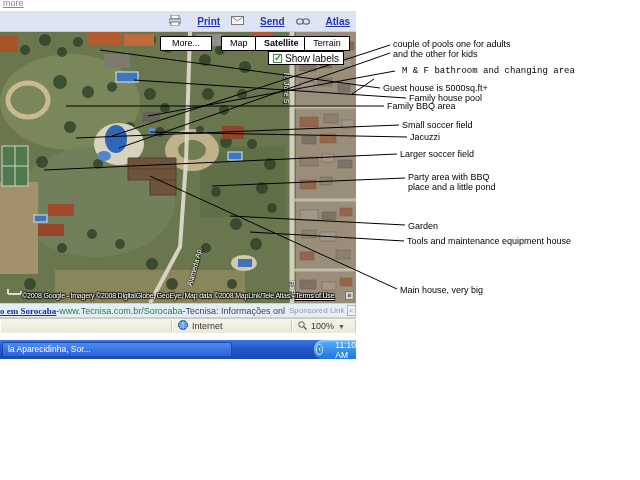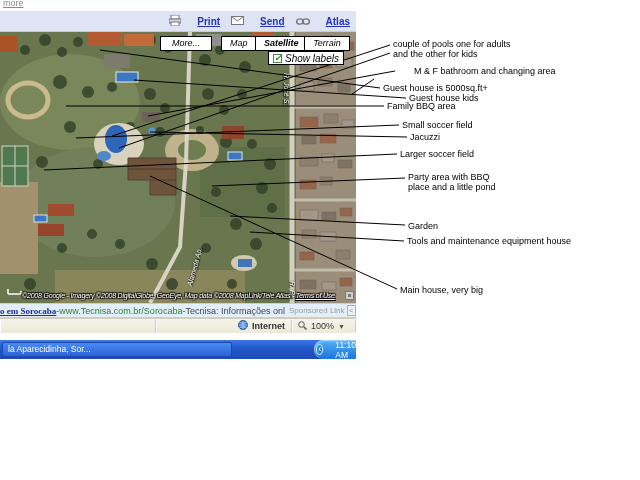--- a/index.html
+++ b/index.html
@@ -14,21 +14,21 @@
   
   .print-bar { position:absolute; left:0; top:11px; width:356px; height:21px;
                background:#dfe4f4; border-bottom:1px solid #c4cbe4;
                display:flex; align-items:center; justify-content:flex-end; gap:11px; padding-right:6px; }
   .pb-link { display:flex; align-items:center; gap:3px; font-size:10px; font-weight:bold;
              color:#2233bb; cursor:pointer; }
   .pb-link .txt { text-decoration:underline;padding-left:13px; }
   .pb-icon { display:inline-block; }
 
   
-  .map-wrap { position:absolute; left:0; top:32px; width:356px; height:271px; overflow:hidden; background:#69764e;font-style:italic; }
+  .map-wrap { position:absolute; left:0; top:32px; width:356px; height:271px; overflow:hidden; background:#69764e; }
   .map-wrap svg.basemap { position:absolute; left:0; top:0; }
 
   .street-label { position:absolute; font-size:7px; color:#fff; white-space:nowrap;
                   text-shadow:0 0 2px #000, 1px 1px 1px #000; transform-origin:0 0; }
 
   .map-buttons { position:absolute; top:4px; left:160px; display:flex; z-index:7; }
   .map-btn { height:15px; padding:1px 8px 0 8px; background:#fff; border:1px solid #000;
              font-size:9px; color:#000; text-align:center; cursor:pointer; white-space:nowrap; }
   .map-btn.spacer { visibility:hidden; border:none; padding:0; width:10px; }
   .map-btn + .map-btn:not(.spacer) { margin-left:-1px; }
@@ -63,21 +63,21 @@
   .sp-nav { width:10px; height:11px; border:1px solid #aab4c4; background:#eef3fa; color:#8a94a4;
             font-size:8px; line-height:9px; text-align:center; margin-left:2px; cursor:pointer; }
 
   
   .statusbar { position:absolute; left:0; top:318px; width:356px; height:15px;
                background:linear-gradient(#f6f4ea,#ece9d8); border-top:1px solid #cfcbb8;
                display:flex; align-items:center; font-size:9px; color:#333; }
   .sb-pane { height:12px; display:flex; align-items:center; gap:4px; padding:0 6px;
              border-right:1px solid #cfcbb8; box-shadow:inset 1px 0 0 #fff; }
   .sb-left { flex:1 1 auto; }
-  .sb-net { width:136px; justify-content:flex-end;font-weight:bold; }
+  .sb-net { width:120px; justify-content:flex-start; }
   .sb-zoom { width:64px; cursor:pointer; }
   .caret { font-size:7px; color:#555; }
 
   
   .taskbar { position:absolute; left:0; top:340px; width:356px; height:19px;
              background:linear-gradient(#3a77e8,#2257c8 45%,#1c4ab4); display:flex; align-items:center; }
   .task-btn { margin-left:2px; width:230px; height:15px; border-radius:2px;
               background:linear-gradient(#4b8bf5,#2a63d8); border:1px solid #1c48a8;
               color:#fff; font-size:8.5px; line-height:13px; padding-left:5px;
               overflow:hidden; white-space:nowrap; cursor:pointer; }
@@ -333,28 +333,28 @@
     <div class="tray">
       <div class="tray-chev">‹</div>
       <div class="tray-time">11:10 AM</div>
     </div>
   </div>
 
 <div class="ann-label" style="left: 393px; top: 39px;">
       <div>couple of pools one for adults</div>
       <div>and the other for kids</div>
     </div>
-    <div class="ann-label" style="left: 414px; top: 66px;">
+    <div class="ann-label" style="left: 402px; top: 66px; font-family: Liberation Mono, monospace;">
       <div>M &amp; F bathroom and changing area</div>
     </div>
     <div class="ann-label" style="left: 383px; top: 83px;">
       <div>Guest house is 5000sq.ft+</div>
     </div>
     <div class="ann-label" style="left: 409px; top: 93px;">
-      <div>Guest house kids</div>
+      <div>Family house pool</div>
     </div>
     <div class="ann-label" style="left: 387px; top: 101px;">
       <div>Family BBQ area</div>
     </div>
     <div class="ann-label" style="left: 402px; top: 120px;">
       <div>Small soccer field</div>
     </div>
     <div class="ann-label" style="left: 410px; top: 132px;">
       <div>Jacuzzi</div>
     </div>

